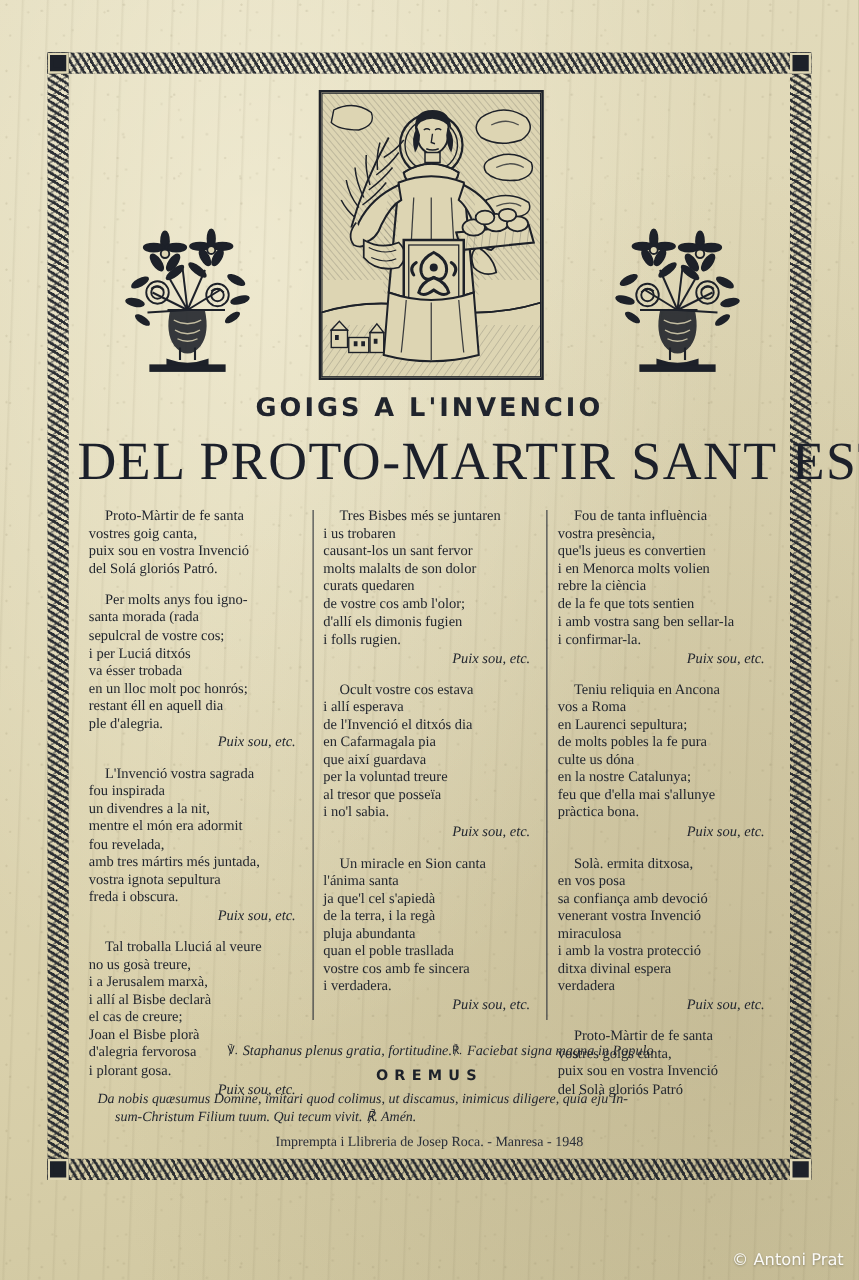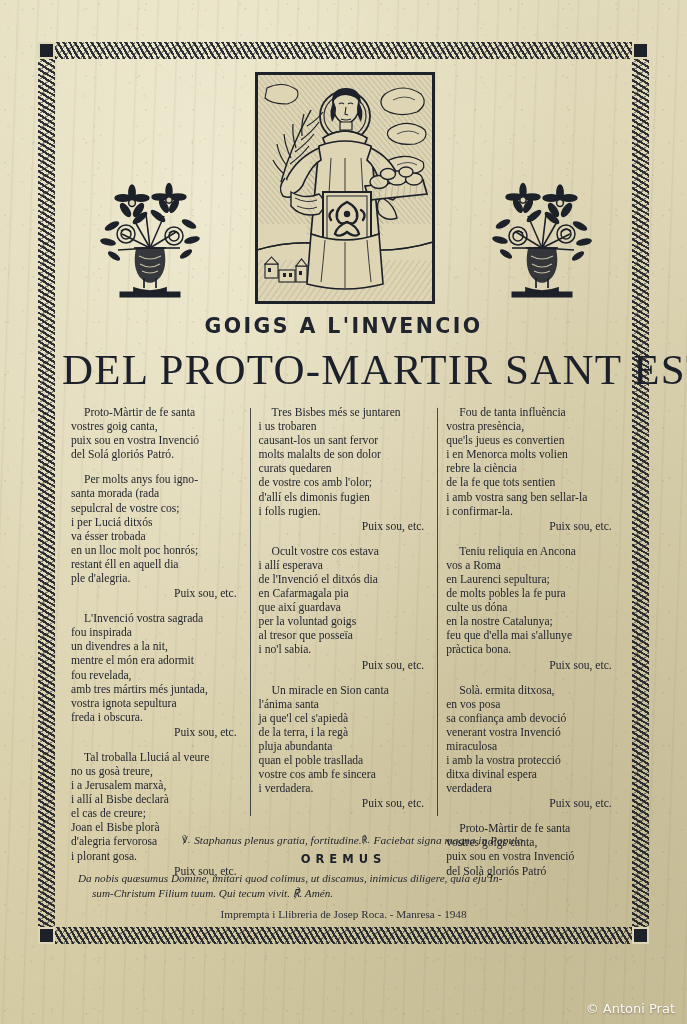--- a/index.html
+++ b/index.html
@@ -195,20 +195,21 @@
     color: #23272f;
     white-space: nowrap;
   }
   .stanza .ln.indent { text-indent: 13px; }
   .refrain {
     font-size: 11.6px;
     line-height: 15px;
     text-align: right;
     padding-right: 4px;
     color: #23272f;
+    font-style: italic;
   }
 
   
   #versicle-row {
     display: flex;
     justify-content: center;
     margin-top: 9px;
     padding: 0 22px 0 40px;
     font-style: italic;
     font-size: 11.4px;
@@ -634,21 +635,21 @@
             <div class="ln">d'allí els dimonis fugien</div>
             <div class="ln">i folls rugien.</div>
             <div class="refrain">Puix sou, etc.</div>
           </div>
           <div class="stanza">
             <div class="ln indent">Ocult vostre cos estava</div>
             <div class="ln">i allí esperava</div>
             <div class="ln">de l'Invenció el ditxós dia</div>
             <div class="ln">en Cafarmagala pia</div>
             <div class="ln">que així guardava</div>
-            <div class="ln">per la voluntad goigs</div>
+            <div class="ln">per la voluntad treure</div>
             <div class="ln">al tresor que posseïa</div>
             <div class="ln">i no'l sabia.</div>
             <div class="refrain">Puix sou, etc.</div>
           </div>
           <div class="stanza">
             <div class="ln indent">Un miracle en Sion canta</div>
             <div class="ln">l'ánima santa</div>
             <div class="ln">ja que'l cel s'apiedà</div>
             <div class="ln">de la terra, i la regà</div>
             <div class="ln">pluja abundanta</div>

